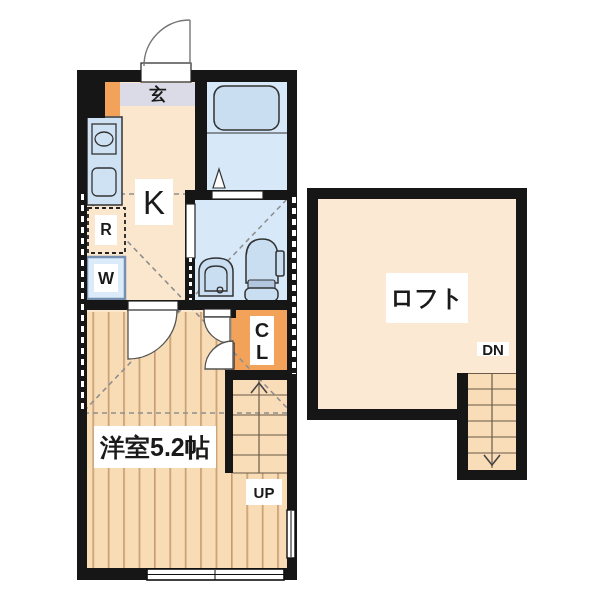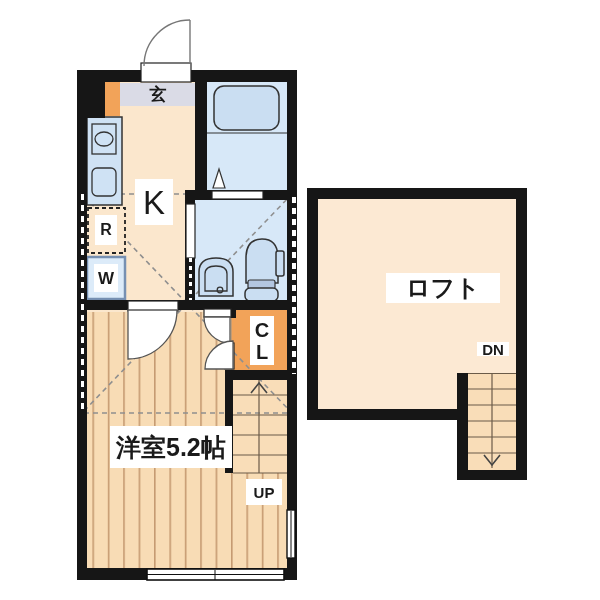--- a/index.html
+++ b/index.html
@@ -8,23 +8,23 @@
   #plan-svg{position:absolute;left:0;top:0;}
   .lbl{position:absolute;display:inline-flex;align-items:center;justify-content:center;
        color:#1a1a1a;white-space:nowrap;line-height:1;}
   .whitebox{background:#ffffff;}
   .lbl-genkan{left:120px;top:84px;width:76px;height:21px;font-size:17px;font-weight:700;}
   .lbl-k{left:135px;top:179px;width:38px;height:46px;font-size:33px;font-weight:500;}
   .lbl-r{left:95px;top:215px;width:22px;height:30px;font-size:16px;font-weight:700;}
   .lbl-w{left:94px;top:264px;width:24px;height:28px;font-size:17px;font-weight:700;}
   .lbl-cl{left:250px;top:316px;width:24px;height:49px;font-size:20px;font-weight:700;
           flex-direction:column;justify-content:center;gap:2px;}
-  .lbl-room{left:110px;top:426px;height:42px;padding:0 6px;font-size:25px;font-weight:700;}
+  .lbl-room{left:94px;top:426px;height:42px;padding:0 6px;font-size:25px;font-weight:700;}
   .lbl-up{left:246px;top:479px;width:36px;height:26px;font-size:15px;font-weight:700;}
-  .lbl-loft{left:386px;top:273px;height:30px;padding:0 20px;font-size:24px;font-weight:600;}
+  .lbl-loft{left:386px;top:273px;height:50px;padding:0 4px;font-size:24px;font-weight:600;}
   .lbl-dn{left:477px;top:342px;width:32px;height:14px;font-size:15px;font-weight:700;}
 
   .wall{fill:var(--wall);}
   .cream{fill:var(--cream);}
   .loftfill{fill:var(--loftcream);}
   .blue{fill:var(--bathbg);}
   .fixture{fill:var(--fixture);stroke:var(--stroke);stroke-width:1.5;}
   .fixline{fill:none;stroke:var(--stroke);stroke-width:1.3;}
   .orange{fill:var(--orange);}
   .stairfill{fill:var(--stairfill);}

